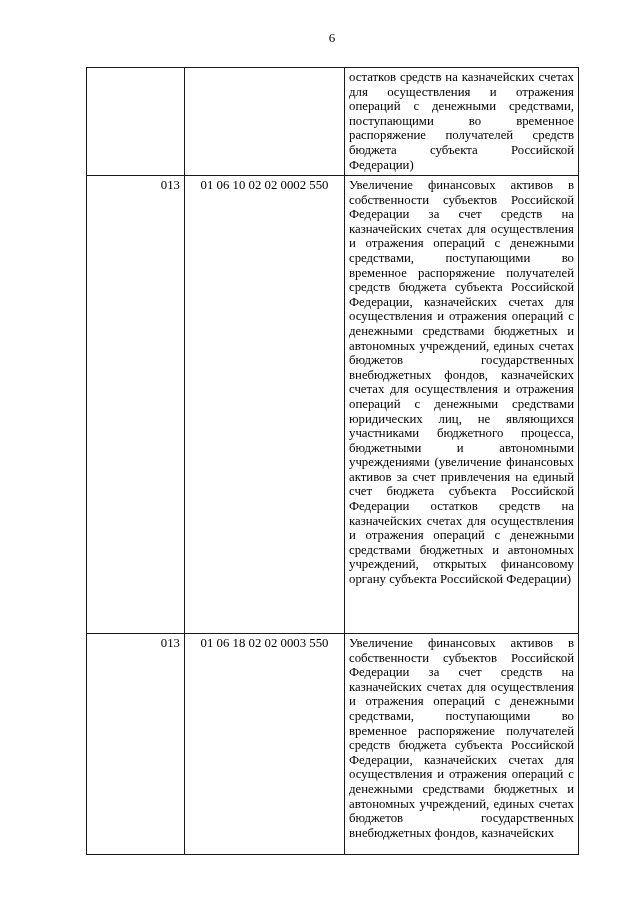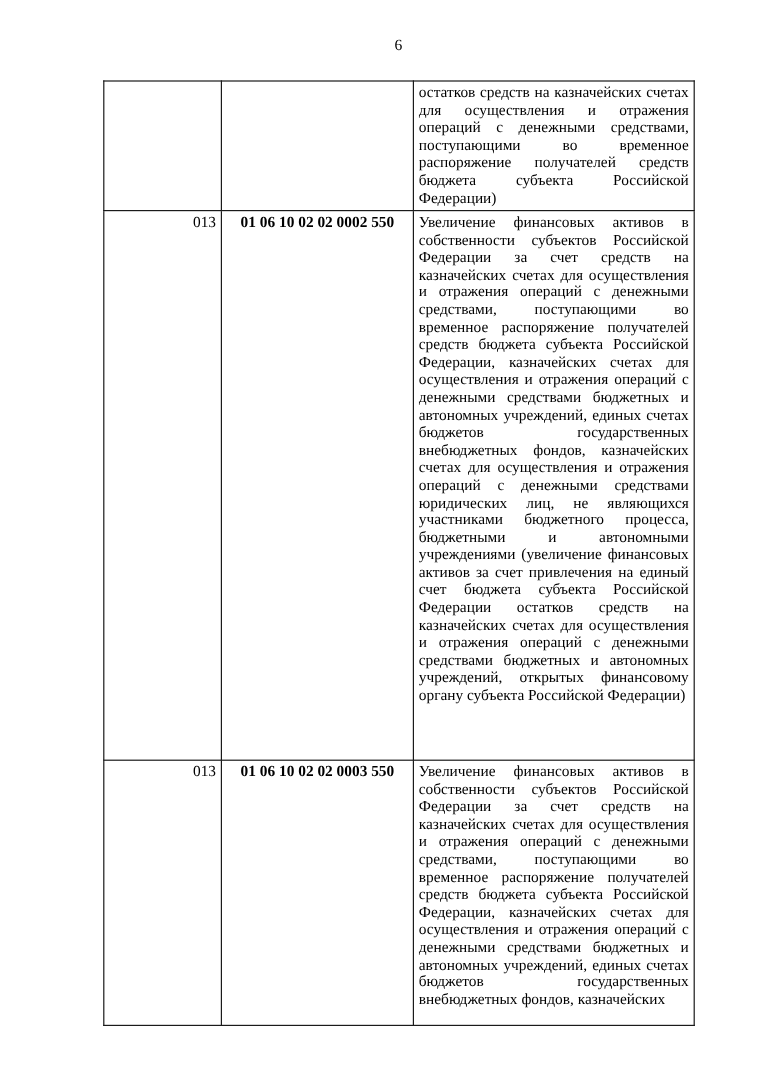--- a/index.html
+++ b/index.html
@@ -31,21 +31,21 @@
   }
   table.doc-table td {
     border: 1px solid #1a1a1a;
     vertical-align: top;
     font-size: 12.8px;
     line-height: 14.6px;
     padding: 2px 4px;
     margin-top: 28px;
   }
   td.c1 { width: 98px;  text-align: right; }
-  td.c2 { width: 160px; text-align: center; white-space: nowrap; font-weight: bold; }
+  td.c2 { width: 160px; text-align: center; white-space: nowrap; }
   td.c3 { width: 234px; text-align: justify; padding: 2px 5px; }
   .clip { overflow: hidden; }
   .h-r1 { height: 103px; }
   .h-r2 { height: 453px; }
   .h-r3 { height: 216px; }
 </style>
 </head>
 <body>
 
 <div class="page">
@@ -77,21 +77,21 @@
         <td class="c3">
           <div class="clip h-r2">Увеличение финансовых активов в собственности субъектов Российской Федерации за счет средств на казначейских счетах для осуществления и отражения операций с денежными средствами, поступающими во временное распоряжение получателей средств бюджета субъекта Российской Федерации, казначейских счетах для осуществления и отражения операций с денежными средствами бюджетных и автономных учреждений, единых счетах бюджетов государственных внебюджетных фондов, казначейских счетах для осуществления и отражения операций с денежными средствами юридических лиц, не являющихся участниками бюджетного процесса, бюджетными и автономными учреждениями (увеличение финансовых активов за счет привлечения на единый счет бюджета субъекта Российской Федерации остатков средств на казначейских счетах для осуществления и отражения операций с денежными средствами бюджетных и автономных учреждений, открытых финансовому органу субъекта Российской Федерации)</div>
         </td>
       </tr>
 
       <tr>
         <td class="c1">
           <div class="clip h-r3">013</div>
         </td>
         <td class="c2">
-          <div class="clip h-r3">01 06 10 02 02 0003 550</div>
+          <div class="clip h-r3">01 06 18 02 02 0003 550</div>
         </td>
         <td class="c3">
           <div class="clip h-r3">Увеличение финансовых активов в собственности субъектов Российской Федерации за счет средств на казначейских счетах для осуществления и отражения операций с денежными средствами, поступающими во временное распоряжение получателей средств бюджета субъекта Российской Федерации, казначейских счетах для осуществления и отражения операций с денежными средствами бюджетных и автономных учреждений, единых счетах бюджетов государственных внебюджетных фондов, казначейских</div>
         </td>
       </tr>
 
     </tbody>
   </table>
 
 </div>

